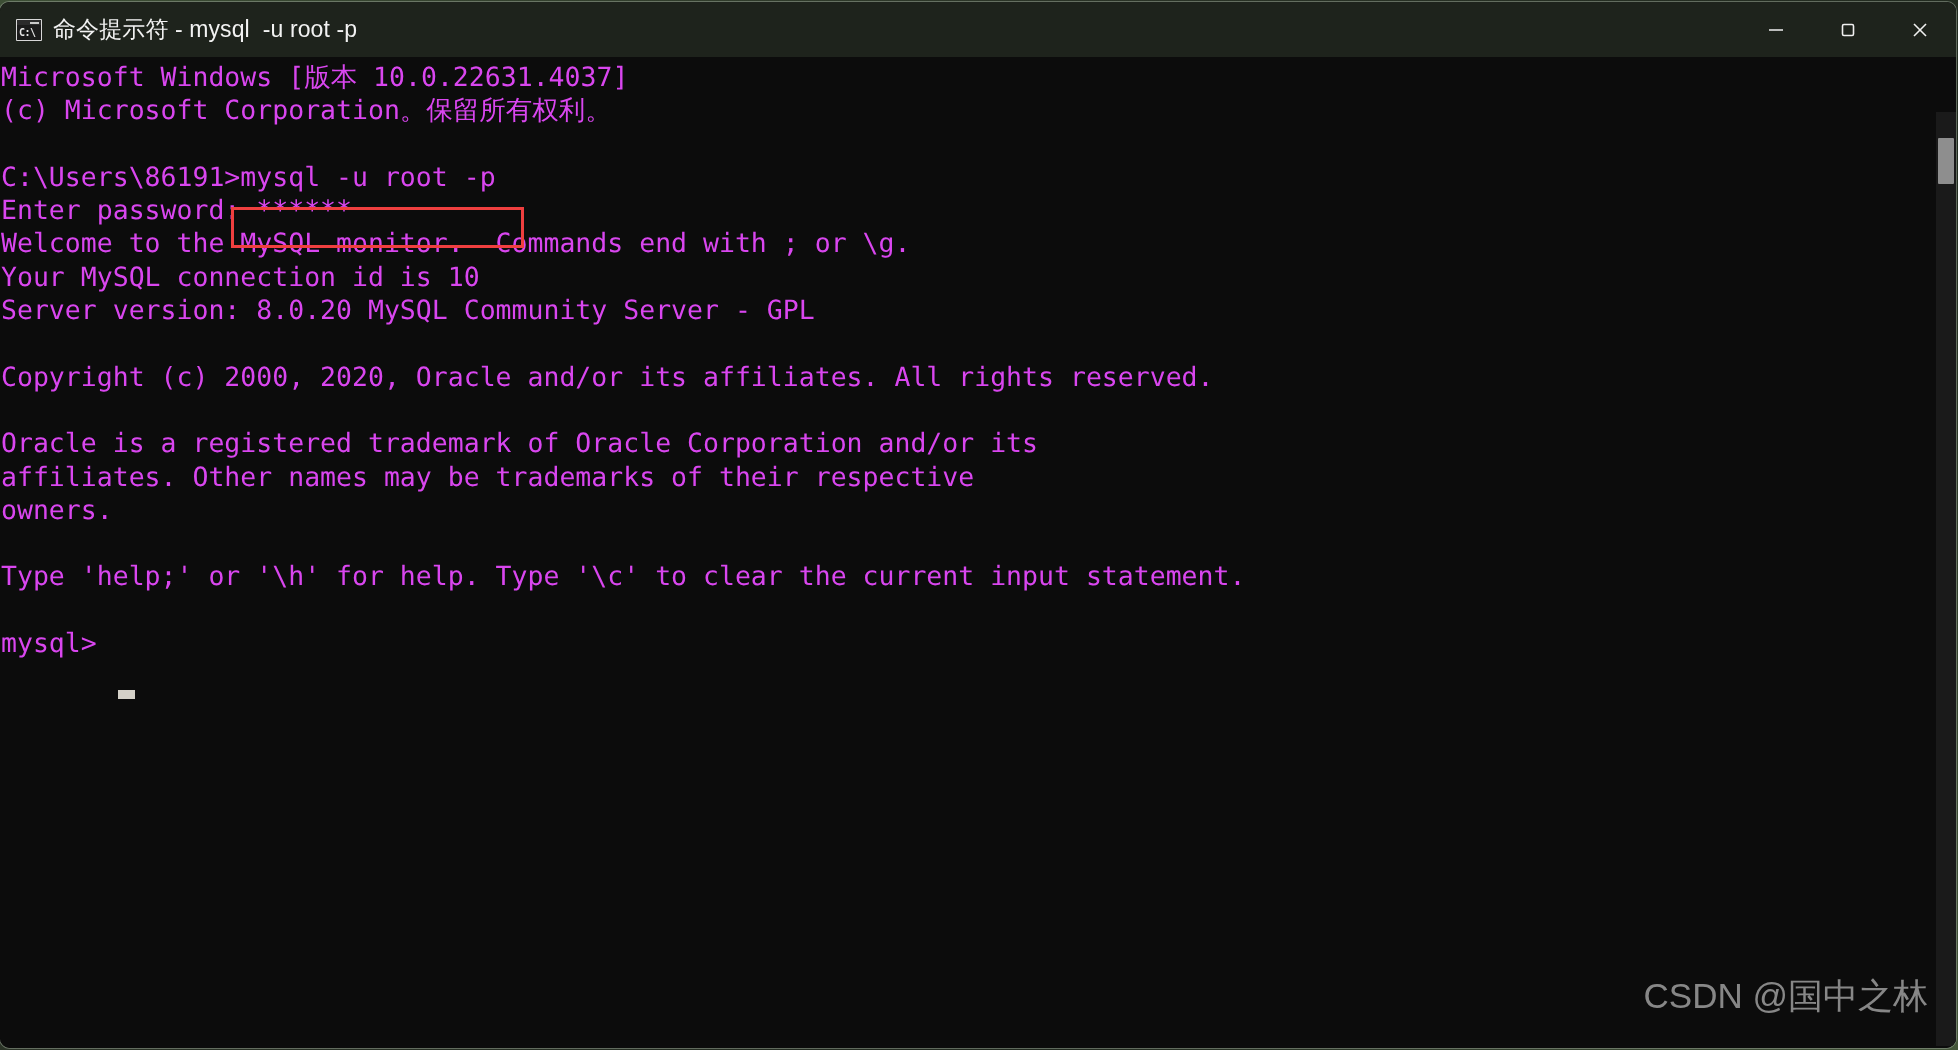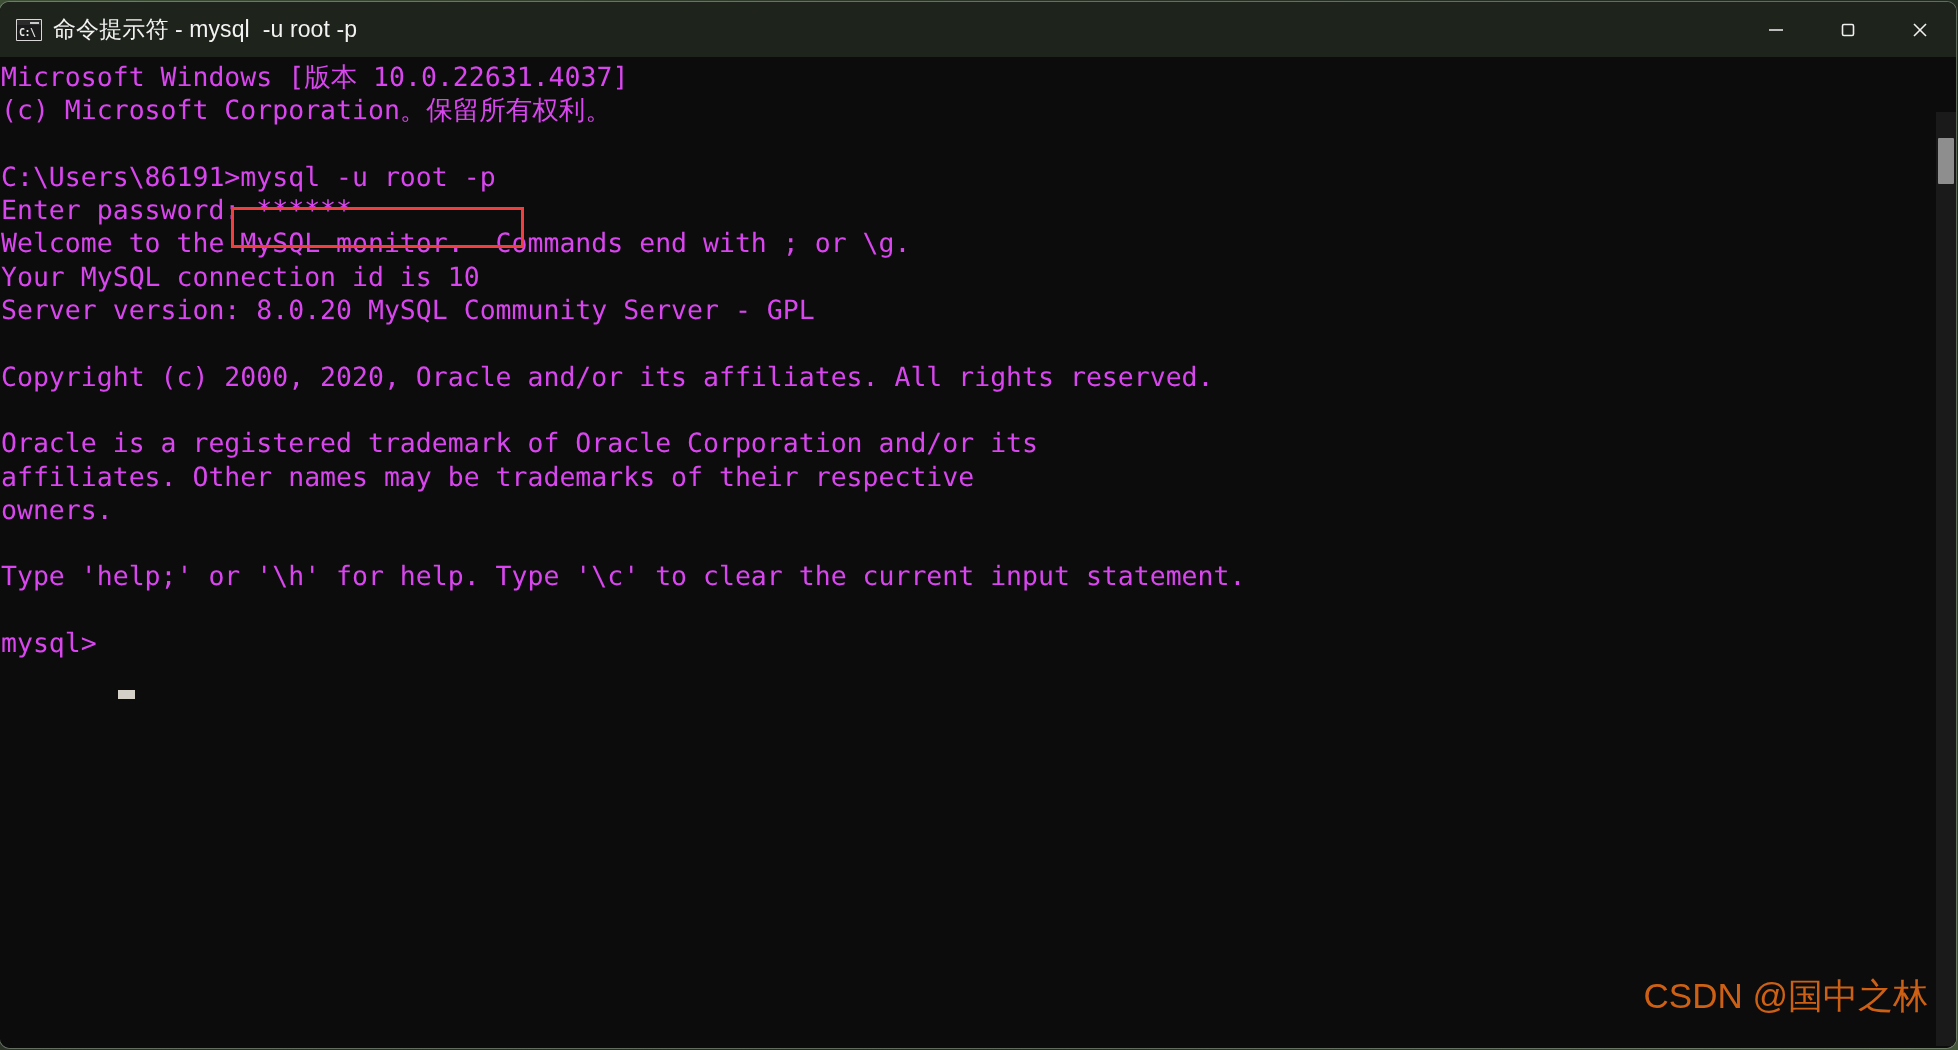--- a/index.html
+++ b/index.html
@@ -177,21 +177,21 @@
     height: 46px;
     background: #8e8e8e;
     border-radius: 1px;
   }
 
   
   #watermark {
     position: absolute;
     right: 28px;
     bottom: 28px;
-    color: #f97316;
+    color: #a3a3a3;
     font-size: 35px;
     font-family: "Liberation Sans", sans-serif;
     opacity: 0.82;
     white-space: pre;
     text-align: center;
   }
 </style>
 </head>
 <body>
 

